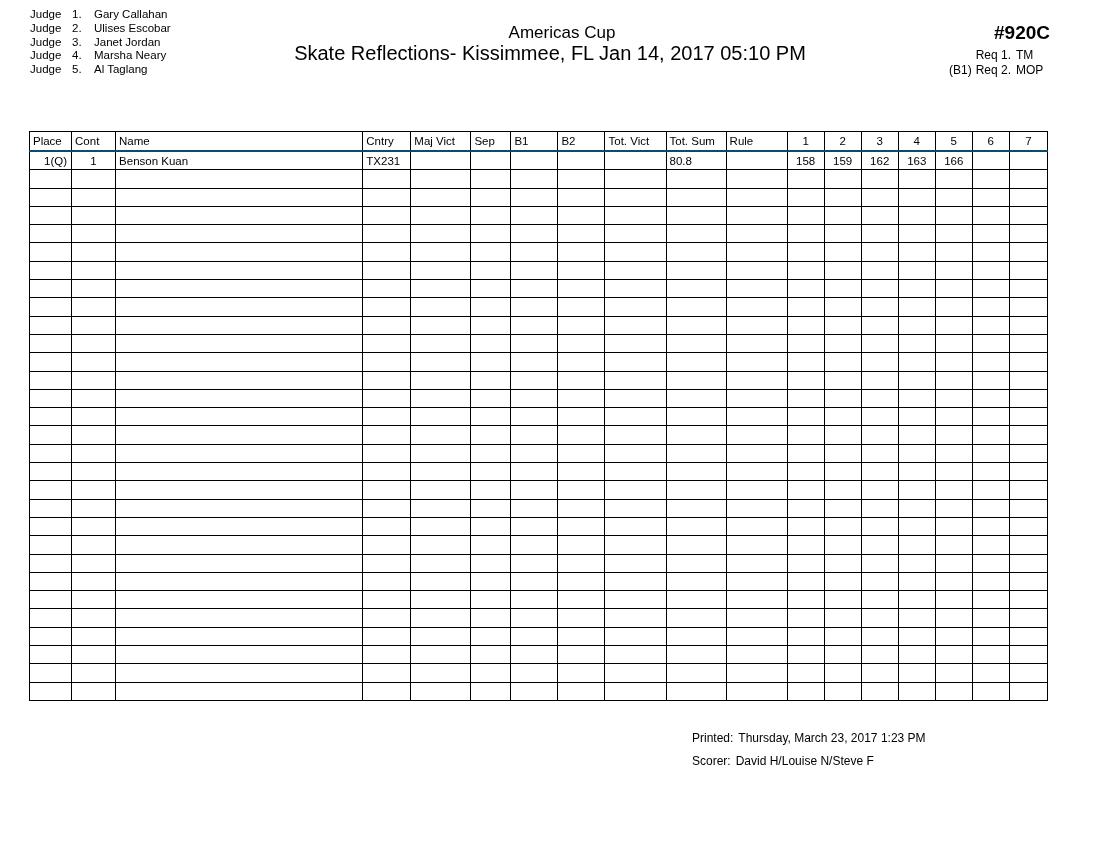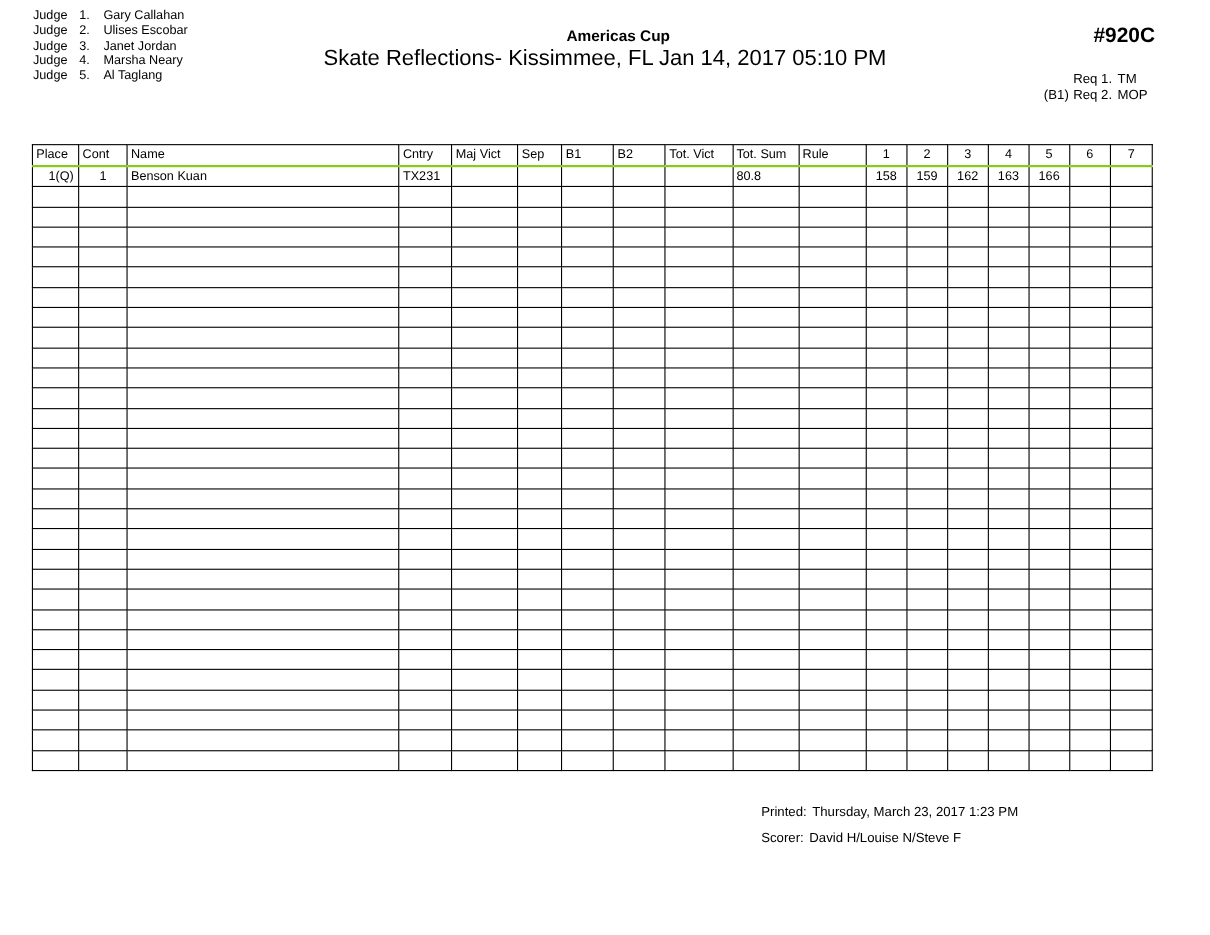--- a/index.html
+++ b/index.html
@@ -34,22 +34,22 @@
   
   .header-center {
     position: absolute;
     left: 0;
     right: 0;
     top: 22px;
     text-align: center;
   }
   .hc-line { display: block; white-space: nowrap; }
   .event-name {
-    font-size: 14px;
-    font-weight: bold;
+    font-size: 17px;
+    font-weight: normal;
     line-height: 21px;
     padding-left: 24px;
   }
   .venue-line {
     font-size: 20px;
     font-weight: normal;
     line-height: 20px;
   }
   .category-line {
     font-size: 18px;
@@ -69,21 +69,21 @@
     top: 22px;
     text-align: right;
   }
   .event-number {
     font-size: 19px;
     font-weight: bold;
     line-height: 22px;
     display: block;
   }
   .req-list {
-    margin-top: 20px;
+    margin-top: 4px;
     font-size: 12px;
     line-height: 14.5px;
   }
   .req-row { display: block; white-space: nowrap; text-align: right; }
   .req-prefix { display: inline-block; min-width: 30px; }
   .req-label  { display: inline-block; padding-left: 4px; }
   .req-value  { display: inline-block; padding-left: 5px; min-width: 34px; text-align: left; }
 
   
   .results-table {
@@ -100,21 +100,21 @@
     height: 17px;
     padding: 0 0 0 3px;
     font-weight: normal;
     font-size: 11.5px;
     overflow: hidden;
     white-space: nowrap;
     vertical-align: middle;
   }
   .results-table thead th {
     text-align: left;
-    border-bottom: 2px solid #84cc16;
+    border-bottom: 2px solid #0c4a6e;
     height: 18px;
   }
   .results-table thead th.num-head {
     text-align: center;
     padding-left: 0;
   }
   .results-table td.c { text-align: center; padding-left: 0; }
   .results-table td.r { text-align: right; padding-right: 4px; padding-left: 0; }
   .results-table tbody tr td { height: 17.3px; }
 

